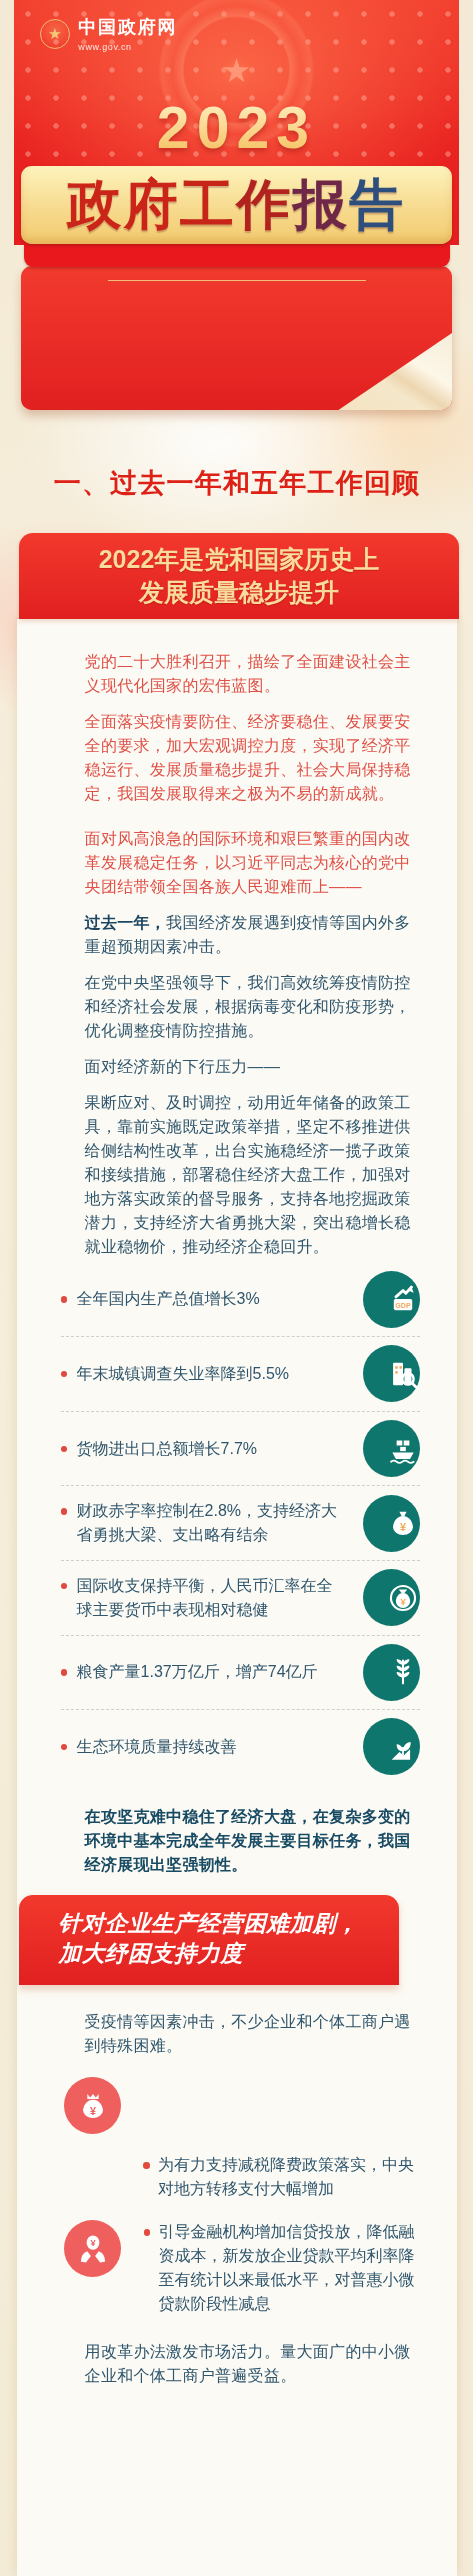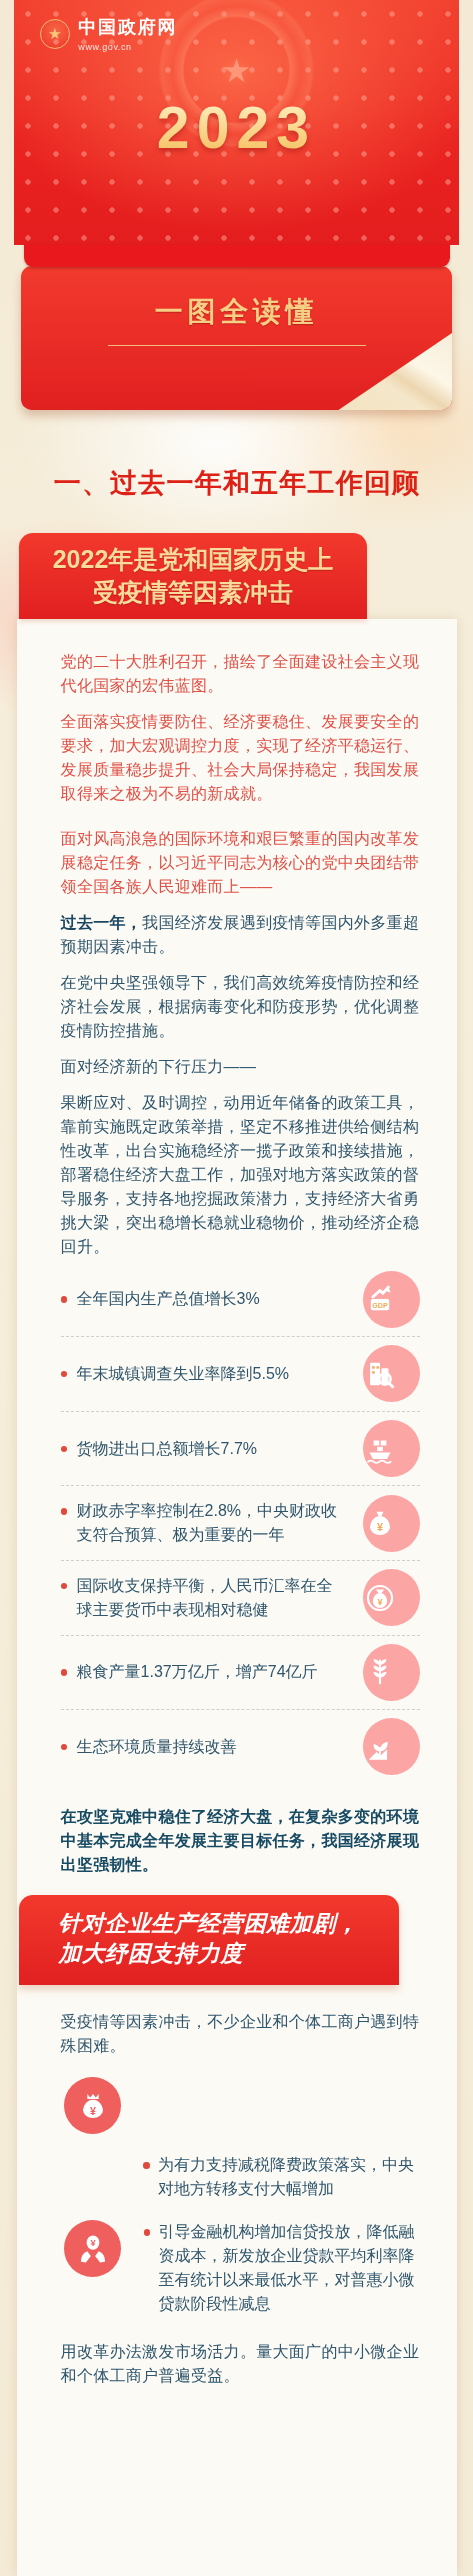--- a/index.html
+++ b/index.html
@@ -60,36 +60,36 @@
   
   .section-title { position:absolute; top:465px; left:0; width:100%; text-align:center;
     font-size:27px; font-weight:bold; color:#dd2116; letter-spacing:1.2px; }
 
   .card-lip { position:absolute; top:610px; left:27px; width:332px; height:18px;
     background:#d2e2e8; border-radius:9.5px; }
   .white-card { position:absolute; top:619px; left:16.6px; width:440px; bottom:0; overflow:hidden;
     background:#fcfaf4; box-shadow:0 0 9.5px rgba(185,155,105,.3); }
   .card-inner { padding:31px 37px 0 44px; }
 
-  p.body { font-size:16px; line-height:24px; letter-spacing:0.3px; }
+  p.body { font-size:16px; line-height:24px; letter-spacing:0.3px;margin-left:24px; }
   .red-text { color:#df5046; margin-bottom:12px; }
   .red-text.last { margin-bottom:21px; }
   .teal { color:#2f566d; margin-bottom:12px; }
   .teal b { color:#1c4763; }
   .teal.tight { margin-bottom:3.6px; }
 
   .ach-list { margin-top:0; }
   .ach-row { display:flex; align-items:center; gap:1px; padding:8.3px 0;
     border-bottom:1.2px dashed #d2cfc6; }
   .ach-row.last { border-bottom:none; }
   .ach-text { flex:1; display:flex; gap:9.5px; color:#2f566d; font-size:16px; line-height:24px; }
   .dot { flex:none; width:6.5px; height:6.5px; border-radius:50%; background:#e2493d; margin-top:9px; }
   .ach-text span { max-width:266px; }
-  .icon-circle { flex:none; width:57px; height:57px; border-radius:50%; background:#fca5a5;
-    display:flex; align-items:center; justify-content:flex-start; }
+  .icon-circle { flex:none; width:57px; height:57px; border-radius:50%; background:#0f766e;
+    display:flex; align-items:center; justify-content:flex-end; }
   .icon-circle svg { width:34px; height:34px; }
 
   .conclusion { margin-top:21px; font-weight:bold; color:#174a63; }
 
   
   .red-card2 { margin:18px 0 16px -42px; width:380px; border-radius:14px 14px 0 0;
     padding:14px 33px 16.6px 40px;
     background:linear-gradient(180deg,#f2392d 0%, #e12020 100%);
     box-shadow:0 4.7px 7px rgba(190,100,60,.25);font-style:italic; }
   .red-card2 h2 { color:#ffffff; font-size:22.5px; line-height:30px; font-weight:bold; letter-spacing:0.6px; }
@@ -114,36 +114,38 @@
           <span>★</span>
         </div>
       <div>
         <div class="logo-name">中国政府网</div>
         <div class="logo-url">www.gov.cn</div>
       </div>
     </div>
     <div class="hero-year">2023</div>
   </div>
 
+  <div class="gold-banner">
+    <div class="report-title"><span style="color: rgb(203, 36, 24);">政</span><span style="color: rgb(203, 36, 24);">府</span><span style="color: rgb(198, 37, 23);">工</span><span style="color: rgb(178, 35, 31);">作</span><span style="color: rgb(111, 39, 72);">报</span><span style="color: rgb(46, 78, 126);">告</span></div>
+  </div>
   <div class="red-bar"></div>
 
   <div class="readme-panel">
-    <div class="readme-title">一图全读懂</div>
     <div class="readme-underline"></div>
     <div class="page-curl"></div>
   </div>
 
   <div class="section-title">一、过去一年和五年工作回顾</div>
 
-  <div style="position:absolute; top:533px; left:19px; width:348px; height:86px; z-index:3;
+  <div style="position:absolute; top:533px; left:19px; width:440px; height:86px; z-index:3;
               border-radius:14px 14px 0 0; background:linear-gradient(180deg,#f2392d,#e12020);
               display:flex; flex-direction:column; justify-content:center; text-align:center;
               box-shadow:0 2.4px 4.7px rgba(190,100,60,.2);">
     <div style="color:#f9dc9c; font-size:25px; font-weight:bold; line-height:33px; text-shadow:0 1.2px 1.2px rgba(120,0,0,.3);">2022年是党和国家历史上</div>
-    <div style="color:#f9dc9c; font-size:25px; font-weight:bold; line-height:33px; text-shadow:0 1.2px 1.2px rgba(120,0,0,.3);">受疫情等因素冲击</div>
+    <div style="color:#f9dc9c; font-size:25px; font-weight:bold; line-height:33px; text-shadow:0 1.2px 1.2px rgba(120,0,0,.3);">发展质量稳步提升</div>
   </div>
 
   <div class="card-lip"></div>
 
   <div class="white-card">
     <div class="card-inner">
 
       <p class="body red-text">党的二十大胜利召开，描绘了全面建设社会主义现代化国家的宏伟蓝图。</p>
       <p class="body red-text last">全面落实疫情要防住、经济要稳住、发展要安全的要求，加大宏观调控力度，实现了经济平稳运行、发展质量稳步提升、社会大局保持稳定，我国发展取得来之极为不易的新成就。</p>
       <p class="body red-text">面对风高浪急的国际环境和艰巨繁重的国内改革发展稳定任务，以习近平同志为核心的党中央团结带领全国各族人民迎难而上——</p>
@@ -202,21 +204,21 @@
                 <rect x="20" y="21" width="8" height="6" fill="#fff"></rect>
                 <path d="M9 29 h30 l-5 9 H14 z" fill="#fff"></path>
                 <path d="M7 42 q4-3 8 0 q4 3 8 0 q4-3 8 0 q4 3 8 0" fill="none" stroke="#fff" stroke-width="2.5" stroke-linecap="round"></path>
               </svg>
           </div>
         </div>
 
         <div class="ach-row">
           <div class="ach-text">
               <i class="dot"></i>
-              <span>财政赤字率控制在2.8%，中央财政收支符合预算、极为重要的一年</span>
+              <span>财政赤字率控制在2.8%，支持经济大省勇挑大梁、支出略有结余</span>
             </div>
           <div class="icon-circle">
             <svg viewBox="0 0 48 48">
                 <path d="M19 8 h10 l-3 6 h-4 z" fill="#fff"></path>
                 <path d="M24 14 c-9 0-14 9-14 16 a14 11 0 0 0 28 0 c0-7-5-16-14-16 z" fill="#fff"></path>
                 <text x="24" y="35" text-anchor="middle" font-size="15" font-weight="bold" fill="#f1a955" font-family="Liberation Sans, sans-serif">¥</text>
               </svg>
           </div>
         </div>
 

